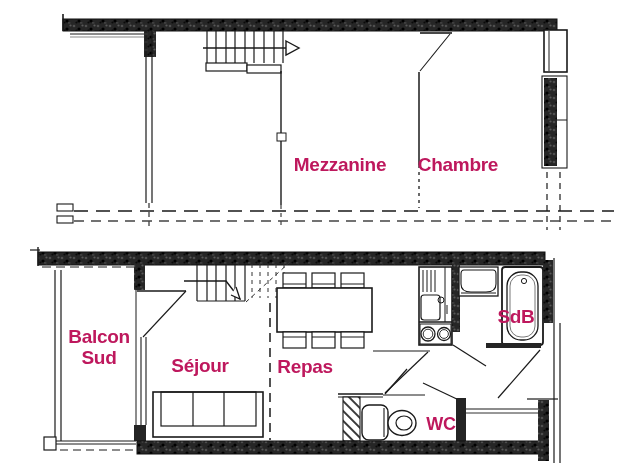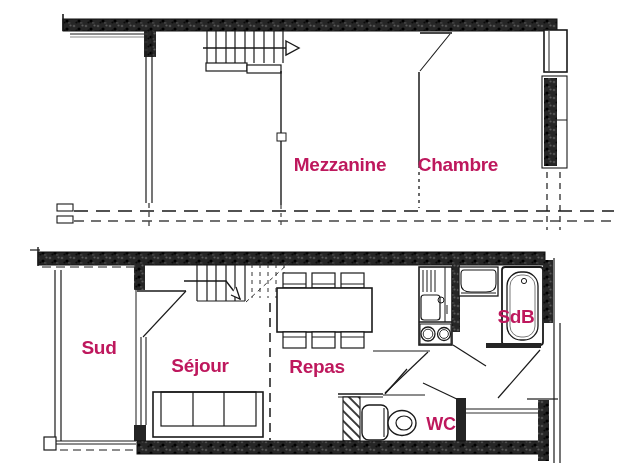--- a/index.html
+++ b/index.html
@@ -277,24 +277,25 @@
         <rect x="538" y="400" width="11" height="61" fill="url(#speckle)" stroke="none"></rect>
       </g>
     </g>
   </svg>
 
   <div class="room-label" style="left:340px; top:164px;">Mezzanine</div>
 
   <div class="room-label" style="left:458px; top:164px;">Chambre</div>
 
   <div class="room-label" style="left:99px; top:347px;">
+    <span style="display:block;">Balcon</span>
     <span style="display:block;">Sud</span>
   </div>
 
   <div class="room-label" style="left:200px; top:365px;text-align:center;">Séjour</div>
 
-  <div class="room-label" style="left:317px; top:366px;">Repas</div>
+  <div class="room-label" style="left:305px; top:366px;">Repas</div>
 
   <div class="room-label" style="left:480px; top:316px;margin-left:36px;">SdB</div>
 
   <div class="room-label big" style="left:441px; top:424px;">WC</div>
 
 </div>
 
 </body></html>

